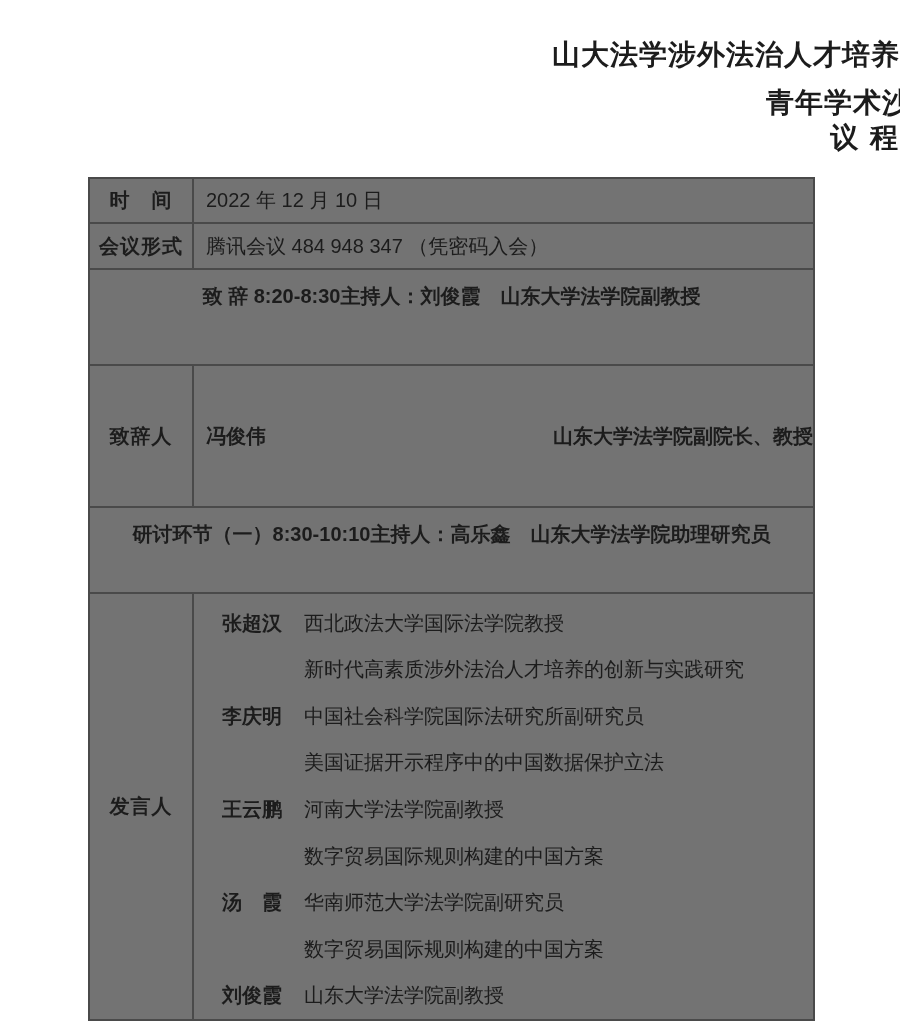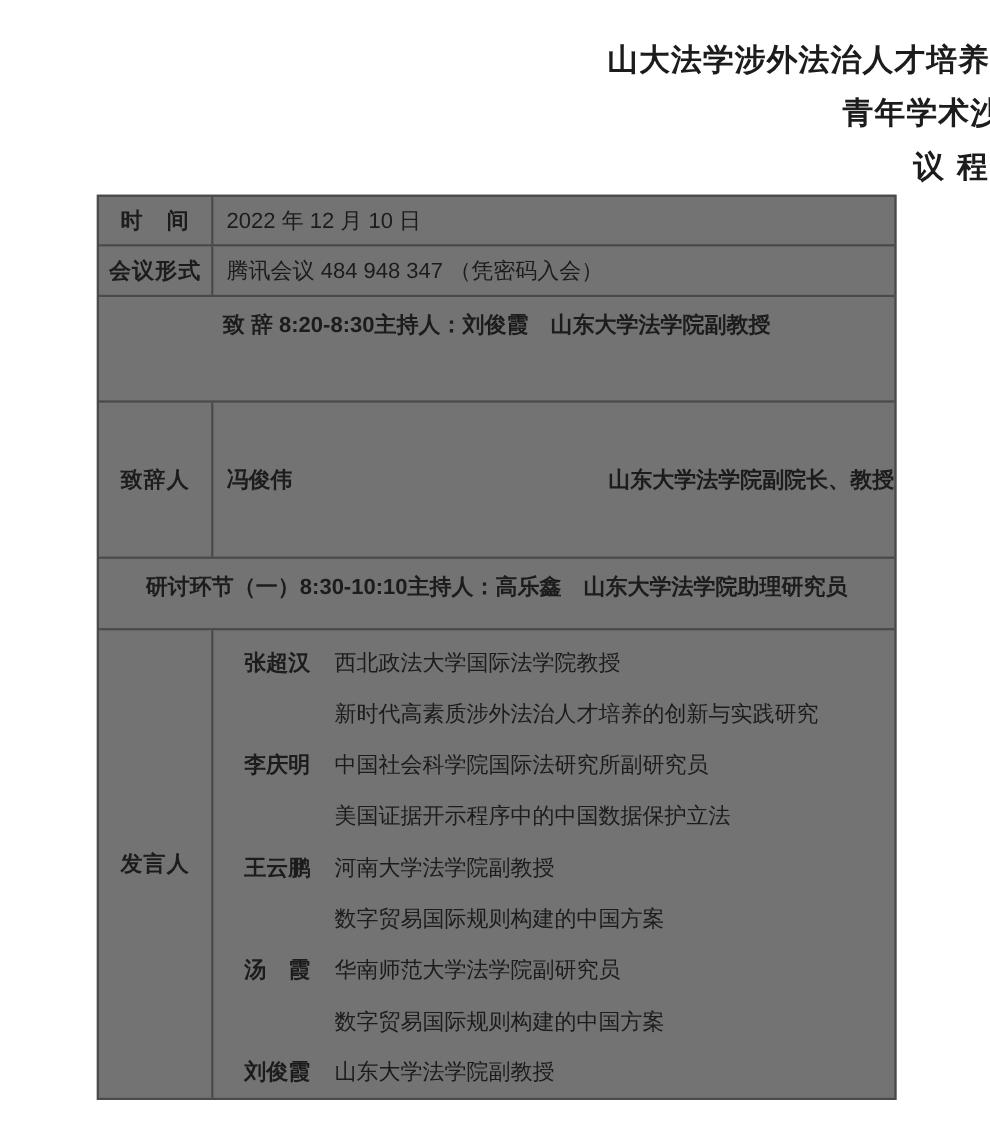--- a/index.html
+++ b/index.html
@@ -20,21 +20,21 @@
     left: 0;
     width: 900px;
     text-align: right;
     font-size: 28px;
     font-weight: 700;
     letter-spacing: 1px;
     line-height: 28px;
   }
   .title.t1 { top: 41px; }
   .title.t2 { top: 89px; margin-left: 40px; }
-  .title.t3 { top: 138px; letter-spacing: 2px; }
+  .title.t3 { top: 124px; letter-spacing: 2px; }
 
   .agenda {
     position: absolute;
     left: 88px;
     top: 177px;
     width: 723px;
     border: 2px solid #4a4a4a;
     box-sizing: content-box;
     background: #737373;
   }
@@ -42,21 +42,21 @@
     display: flex;
     box-sizing: border-box;
     border-bottom: 2px solid #4a4a4a;
     font-size: 20px;
   }
   .row:last-child { border-bottom: none; }
   .r1 { height: 45px; }
   .r2 { height: 46px; }
   .r3 { height: 96px; }
   .r4 { height: 142px; }
-  .r5 { height: 65px; }
+  .r5 { height: 86px; }
   .r6 { height: 425px; }
 
   .label-cell {
     width: 104px;
     flex: 0 0 104px;
     box-sizing: border-box;
     border-right: 2px solid #4a4a4a;
     display: flex;
     align-items: center;
     justify-content: center;

